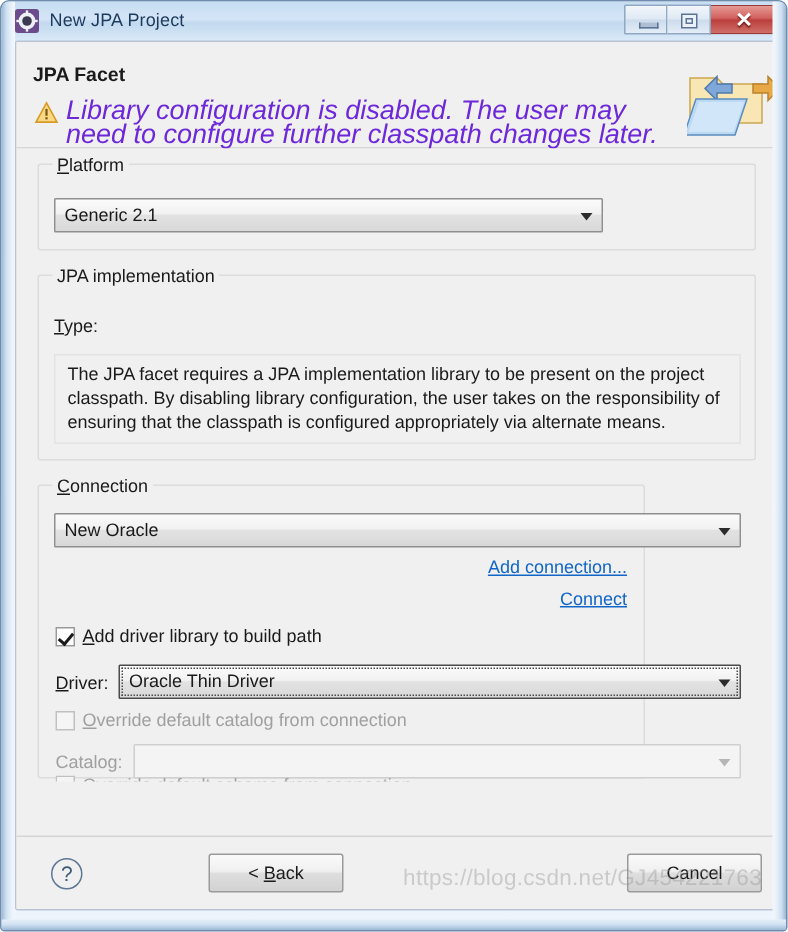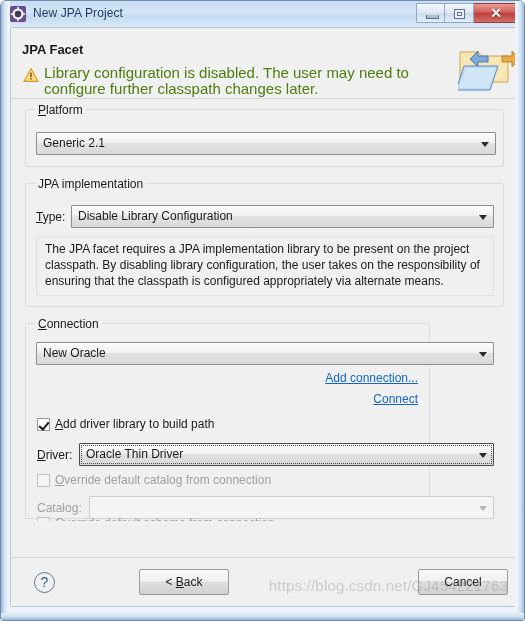--- a/index.html
+++ b/index.html
@@ -122,22 +122,23 @@
   }
   .page-title {
     position: absolute; left: 11px; top: 14px;
     font-size: 13px; font-weight: bold; color: #1a1a1a;
   }
   .warn-icon {
     position: absolute; left: 12px; top: 39px; width: 16px; height: 16px;
   }
   .warn-text {
     position: absolute; left: 33px; top: 37px; width: 410px;
-    font-size: 15px; color: #4d7c0f;
+    font-size: 18px; color: #6d28d9;
     line-height: 16px;
+    font-style: italic;
   }
   .header-graphic {
     position: absolute; right: -4px; top: 14px; width: 62px; height: 52px;
   }
 
   
   .body-area {
     position: absolute; left: 0; top: 71px; right: 0; bottom: 48px;
     overflow: hidden;
     background: #f0f0f0;
@@ -353,36 +354,32 @@
         </svg>
       </div>
     </div>
 
     <div class="body-area">
 
       <div class="group" style="left:14px; top:10px; width:479px; height:58px;">
         <span class="group-title">
           <span class="mn">P</span><span>latform</span>
         </span>
-        <div class="combo" style="left:10px; top:22px; width:460px;">
+        <div class="combo" style="left:10px; top:22px; width:366px;">
           <span class="combo-text">Generic 2.1</span>
           <span class="combo-arrow"></span>
         </div>
       </div>
 
       <div class="group" style="left:14px; top:84px; width:479px; height:124px;">
         <span class="group-title">JPA implementation</span>
 
         <span class="static-text" style="left:10px; top:25px;">
           <span class="mn">T</span><span>ype:</span>
         </span>
-        <div class="combo" style="left:45px; top:21px; width:423px;">
-          <span class="combo-text">Disable Library Configuration</span>
-          <span class="combo-arrow"></span>
-        </div>
 
         <div class="infobox" style="left:10px; top:52px; width:458px; height:60px;">The JPA facet requires a JPA implementation library to be present on the project classpath. By disabling library configuration, the user takes on the responsibility of ensuring that the classpath is configured appropriately via alternate means.</div>
       </div>
 
       <div class="group" style="left:14px; top:224px; width:405px; height:196px;">
         <span class="group-title">
           <span class="mn">C</span><span>onnection</span>
         </span>
 
         <div class="combo" style="left:10px; top:18px; width:458px;">

